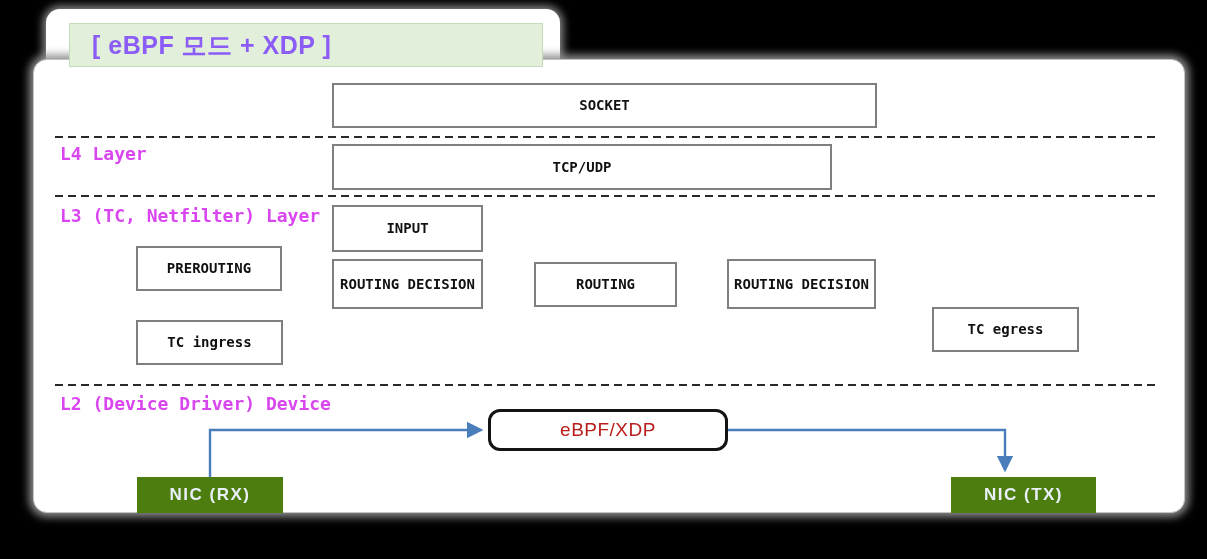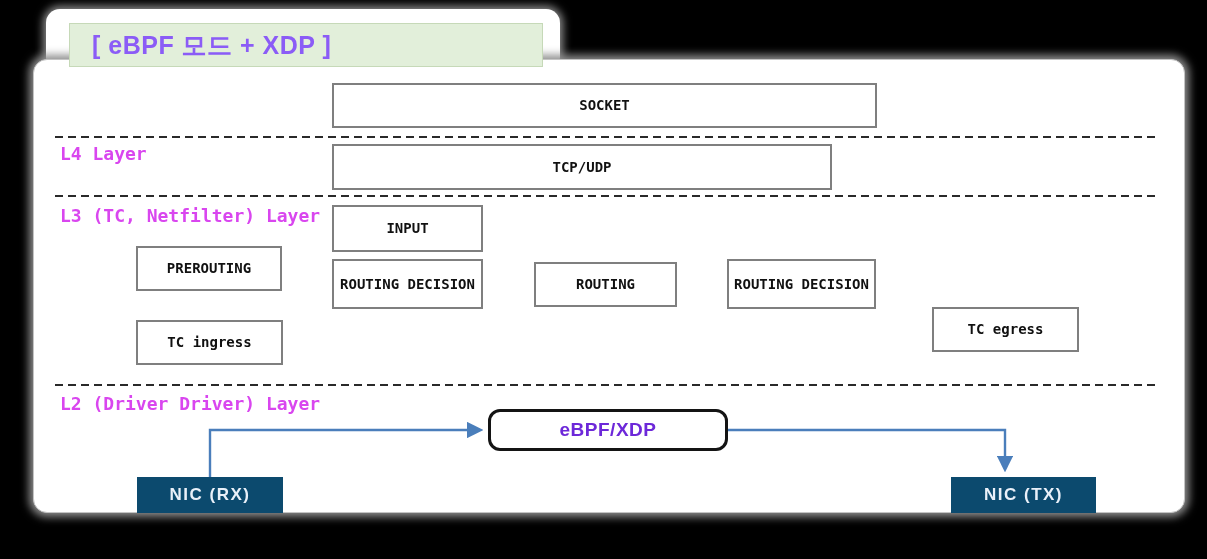--- a/index.html
+++ b/index.html
@@ -48,25 +48,25 @@
   .rdleft{left:332px;top:259px;width:151px;height:50px}
   .forward{left:534px;top:262px;width:143px;height:45px}
   .rdright{left:727px;top:259px;width:149px;height:50px}
   .postrouting{left:932px;top:262px;width:146px;height:45px}
   .tcingress{left:136px;top:320px;width:147px;height:45px}
   .tcegress{left:932px;top:307px;width:147px;height:45px}
   .ebpf{
     position:absolute;left:488px;top:409px;width:240px;height:42px;box-sizing:border-box;
     background:#fff;border:3px solid #141414;border-radius:12px;
     display:flex;align-items:center;justify-content:center;
-    font-family:"Liberation Sans",sans-serif;font-weight:bold;font-size:19px;color:#6d28d9;
+    font-family:"Liberation Sans",sans-serif;font-weight:normal;font-size:19px;color:#b91c1c;
     letter-spacing:0.5px;
   }
   .nic{
-    position:absolute;top:477px;height:36px;background:#0c4a6e;
+    position:absolute;top:477px;height:36px;background:#4d7c0f;
     display:flex;align-items:center;justify-content:center;
     font-family:"Liberation Sans",sans-serif;font-weight:bold;font-size:17px;color:#e9f0f9;
     letter-spacing:1.5px;
   }
   .nicrx{left:137px;width:146px}
   .nictx{left:951px;width:145px}
   .arrows{position:absolute;left:0;top:0;width:1207px;height:559px;pointer-events:none;}
 </style>
 </head>
 <body>
@@ -76,21 +76,21 @@
   <div class="tab"></div>
   <div class="panel"></div>
   <div class="titlebox">[ eBPF 모드 + XDP ]</div>
 
   <div class="dash d1"></div>
   <div class="dash d2"></div>
   <div class="dash d3"></div>
 
   <div class="layer-label l4">L4 Layer</div>
   <div class="layer-label l3">L3 (TC, Netfilter) Layer</div>
-  <div class="layer-label l2">L2 (Driver Driver) Layer</div>
+  <div class="layer-label l2">L2 (Device Driver) Device</div>
 
   <div class="box socket">SOCKET</div>
   <div class="box tcpudp">TCP/UDP</div>
   <div class="box input">INPUT</div>
   <div class="box prerouting">PREROUTING</div>
   <div class="box rdleft">ROUTING DECISION</div>
   <div class="box forward">ROUTING</div>
   <div class="box rdright">ROUTING DECISION</div>
   <div class="box tcingress">TC ingress</div>
   <div class="box tcegress">TC egress</div>

